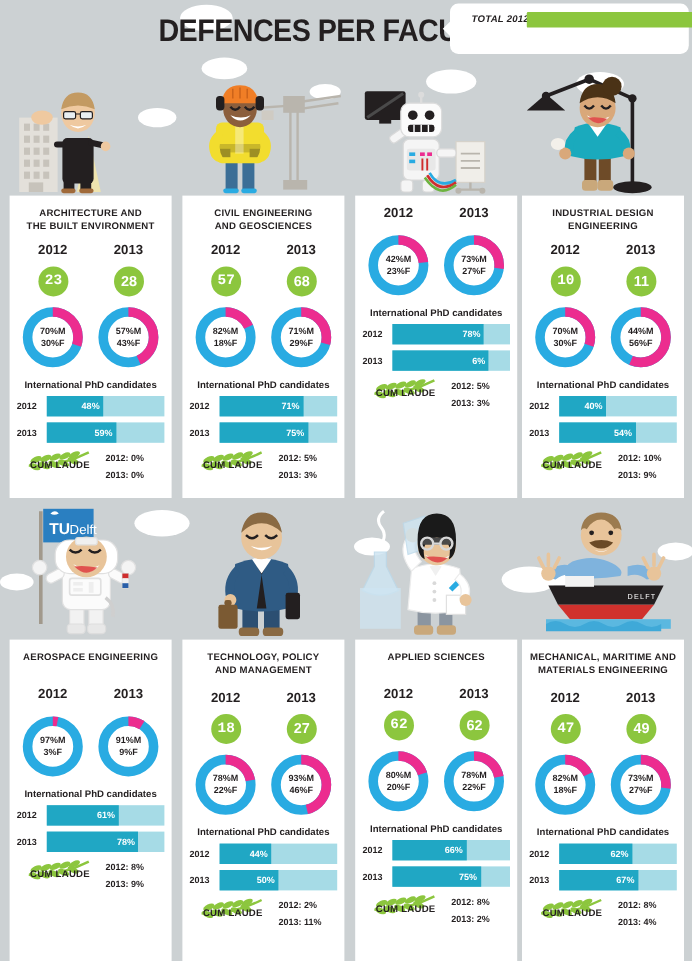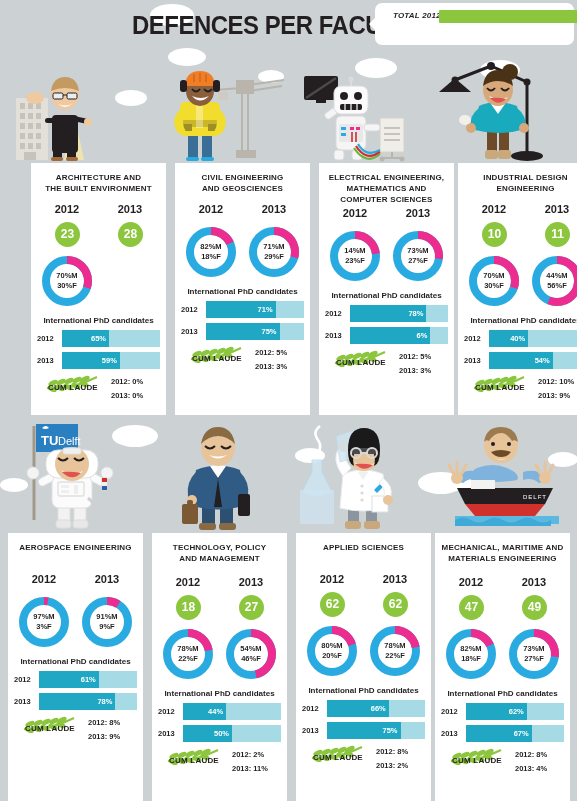--- a/index.html
+++ b/index.html
@@ -55,21 +55,21 @@
   .cell.c1 { left:152px; }
   .cell.c2 { left:296px; }
   .cell.c3 { left:435px; }
 
   .art { position:absolute; left:0; top:0; width:135px; height:105px; }
   .card {
     position:absolute; left:0; width:135px;
     background:#ffffff;
     padding-top:7px;
   }
-  .row1 .card { top:105px; height:252px;margin-left:23px; }
+  .row1 .card { top:105px; height:252px; }
   .row2 .card { top:113px; height:281px; }
 
   .fac-name {
     text-align:center; font-size:8px; font-weight:bold; color:#231f20;
     line-height:11px; letter-spacing:0.2px; padding:2px 4px 0;
     text-transform:uppercase;
   }
 
   .years { position:relative; height:18px; margin-top:9px; }
   .yr {
@@ -77,21 +77,21 @@
     font-size:11px; font-weight:bold; color:#231f20;
   }
   .yr.a { left:6px; } .yr.b { left:69px; }
 
   .counts { position:relative; height:28px; margin-top:1px; }
   .count-circle {
     position:absolute; width:25px; height:25px; border-radius:50%;
     background:#8cc63e; color:#fff; font-size:12px; font-weight:bold;
     text-align:center; line-height:25px;
   }
-  .count-circle.a { left:24px; } .count-circle.b { left:87px; }
+  .count-circle.a { left:24px;font-family:Liberation Mono, monospace; } .count-circle.b { left:87px; }
 
   .donuts { position:relative; height:58px; margin-top:3px; }
   .donut { position:absolute; width:56px; height:56px; }
   .donut.a { left:8px; } .donut.b { left:71px; }
   .donut-txt {
     position:absolute; left:0; top:0; width:56px; height:56px;
     display:flex; flex-direction:column; align-items:center; justify-content:center;
     font-size:7.5px; font-weight:bold; color:#231f20; line-height:10px;
   }
 
@@ -214,28 +214,38 @@
         <div class="donut a">
           <svg viewBox="0 0 56 56" width="56" height="56">
             <circle cx="28" cy="28" r="21" fill="none" stroke="#29abe2" stroke-width="8"></circle>
             <circle cx="28" cy="28" r="21" fill="none" stroke="#ec2c8f" stroke-width="8" stroke-dasharray="39.6 92.4" transform="rotate(-90 28 28)" style="stroke-dashoffset:0"></circle>
           </svg>
           <div class="donut-txt">
             <span>70%M</span>
             <span>30%F</span>
           </div>
         </div>
+        <div class="donut b">
+          <svg viewBox="0 0 56 56" width="56" height="56">
+            <circle cx="28" cy="28" r="21" fill="none" stroke="#29abe2" stroke-width="8"></circle>
+            <circle cx="28" cy="28" r="21" fill="none" stroke="#ec2c8f" stroke-width="8" stroke-dasharray="56.8 75.2" transform="rotate(-90 28 28)"></circle>
+          </svg>
+          <div class="donut-txt">
+            <span>57%M</span>
+            <span>43%F</span>
+          </div>
+        </div>
       </div>
       <div class="intl-title">International PhD candidates</div>
       <div class="bars">
         <div class="bar-row">
           <div class="bar-label">2012</div>
           <div class="bar-track">
             <div class="bar-fill" style="width:48%">
-              <div class="bar-val">65%</div>
+              <div class="bar-val">48%</div>
             </div>
           </div>
         </div>
         <div class="bar-row">
           <div class="bar-label">2013</div>
           <div class="bar-track">
             <div class="bar-fill" style="width:59%">
               <div class="bar-val">59%</div>
             </div>
           </div>
@@ -307,20 +317,24 @@
     </div>
     <div class="card">
       <div class="fac-name">
         <div>CIVIL ENGINEERING</div>
         <div>AND GEOSCIENCES</div>
       </div>
       <div class="years">
         <div class="yr a">2012</div>
         <div class="yr b">2013</div>
       </div>
+      <div class="counts">
+        <div class="count-circle a">57</div>
+        <div class="count-circle b">68</div>
+      </div>
       <div class="donuts">
         <div class="donut a">
           <svg viewBox="0 0 56 56" width="56" height="56">
             <circle cx="28" cy="28" r="21" fill="none" stroke="#29abe2" stroke-width="8"></circle>
             <circle cx="28" cy="28" r="21" fill="none" stroke="#ec2c8f" stroke-width="8" stroke-dasharray="23.8 108.2" transform="rotate(-90 28 28)"></circle>
           </svg>
           <div class="donut-txt">
             <span>82%M</span>
             <span>18%F</span>
           </div>
@@ -424,37 +438,32 @@
         <g stroke="#fff" stroke-width="1.2">
             <line x1="49" y1="46" x2="49" y2="52"></line>
             <line x1="55" y1="46" x2="55" y2="52"></line>
             <line x1="61" y1="46" x2="61" y2="52"></line>
           </g>
         <line x1="55" y1="22" x2="55" y2="28" stroke="#dcdcdc" stroke-width="2"></line>
         <circle cx="55" cy="21" r="2.5" fill="#dcdcdc"></circle>
       </svg>
     </div>
     <div class="card">
-      <div class="fac-name">
-        <div>ELECTRICAL ENGINEERING,</div>
-        <div>MATHEMATICS AND</div>
-        <div>COMPUTER SCIENCES</div>
-      </div>
       <div class="years" style="margin-top:2px">
         <div class="yr a">2012</div>
         <div class="yr b">2013</div>
       </div>
       <div class="donuts">
         <div class="donut a">
           <svg viewBox="0 0 56 56" width="56" height="56">
             <circle cx="28" cy="28" r="21" fill="none" stroke="#29abe2" stroke-width="8"></circle>
             <circle cx="28" cy="28" r="21" fill="none" stroke="#ec2c8f" stroke-width="8" stroke-dasharray="30.4 101.6" transform="rotate(-90 28 28)"></circle>
           </svg>
           <div class="donut-txt">
-            <span>14%M</span>
+            <span>42%M</span>
             <span>23%F</span>
           </div>
         </div>
         <div class="donut b">
           <svg viewBox="0 0 56 56" width="56" height="56">
             <circle cx="28" cy="28" r="21" fill="none" stroke="#29abe2" stroke-width="8"></circle>
             <circle cx="28" cy="28" r="21" fill="none" stroke="#ec2c8f" stroke-width="8" stroke-dasharray="35.6 96.4" transform="rotate(-90 28 28)"></circle>
           </svg>
           <div class="donut-txt">
             <span>73%M</span>
@@ -777,21 +786,21 @@
             <span>78%M</span>
             <span>22%F</span>
           </div>
         </div>
         <div class="donut b">
           <svg viewBox="0 0 56 56" width="56" height="56">
             <circle cx="28" cy="28" r="21" fill="none" stroke="#29abe2" stroke-width="8"></circle>
             <circle cx="28" cy="28" r="21" fill="none" stroke="#ec2c8f" stroke-width="8" stroke-dasharray="60.7 71.3" transform="rotate(-90 28 28)"></circle>
           </svg>
           <div class="donut-txt">
-            <span>54%M</span>
+            <span>93%M</span>
             <span>46%F</span>
           </div>
         </div>
       </div>
       <div class="intl-title">International PhD candidates</div>
       <div class="bars">
         <div class="bar-row">
           <div class="bar-label">2012</div>
           <div class="bar-track">
             <div class="bar-fill" style="width:44%">

